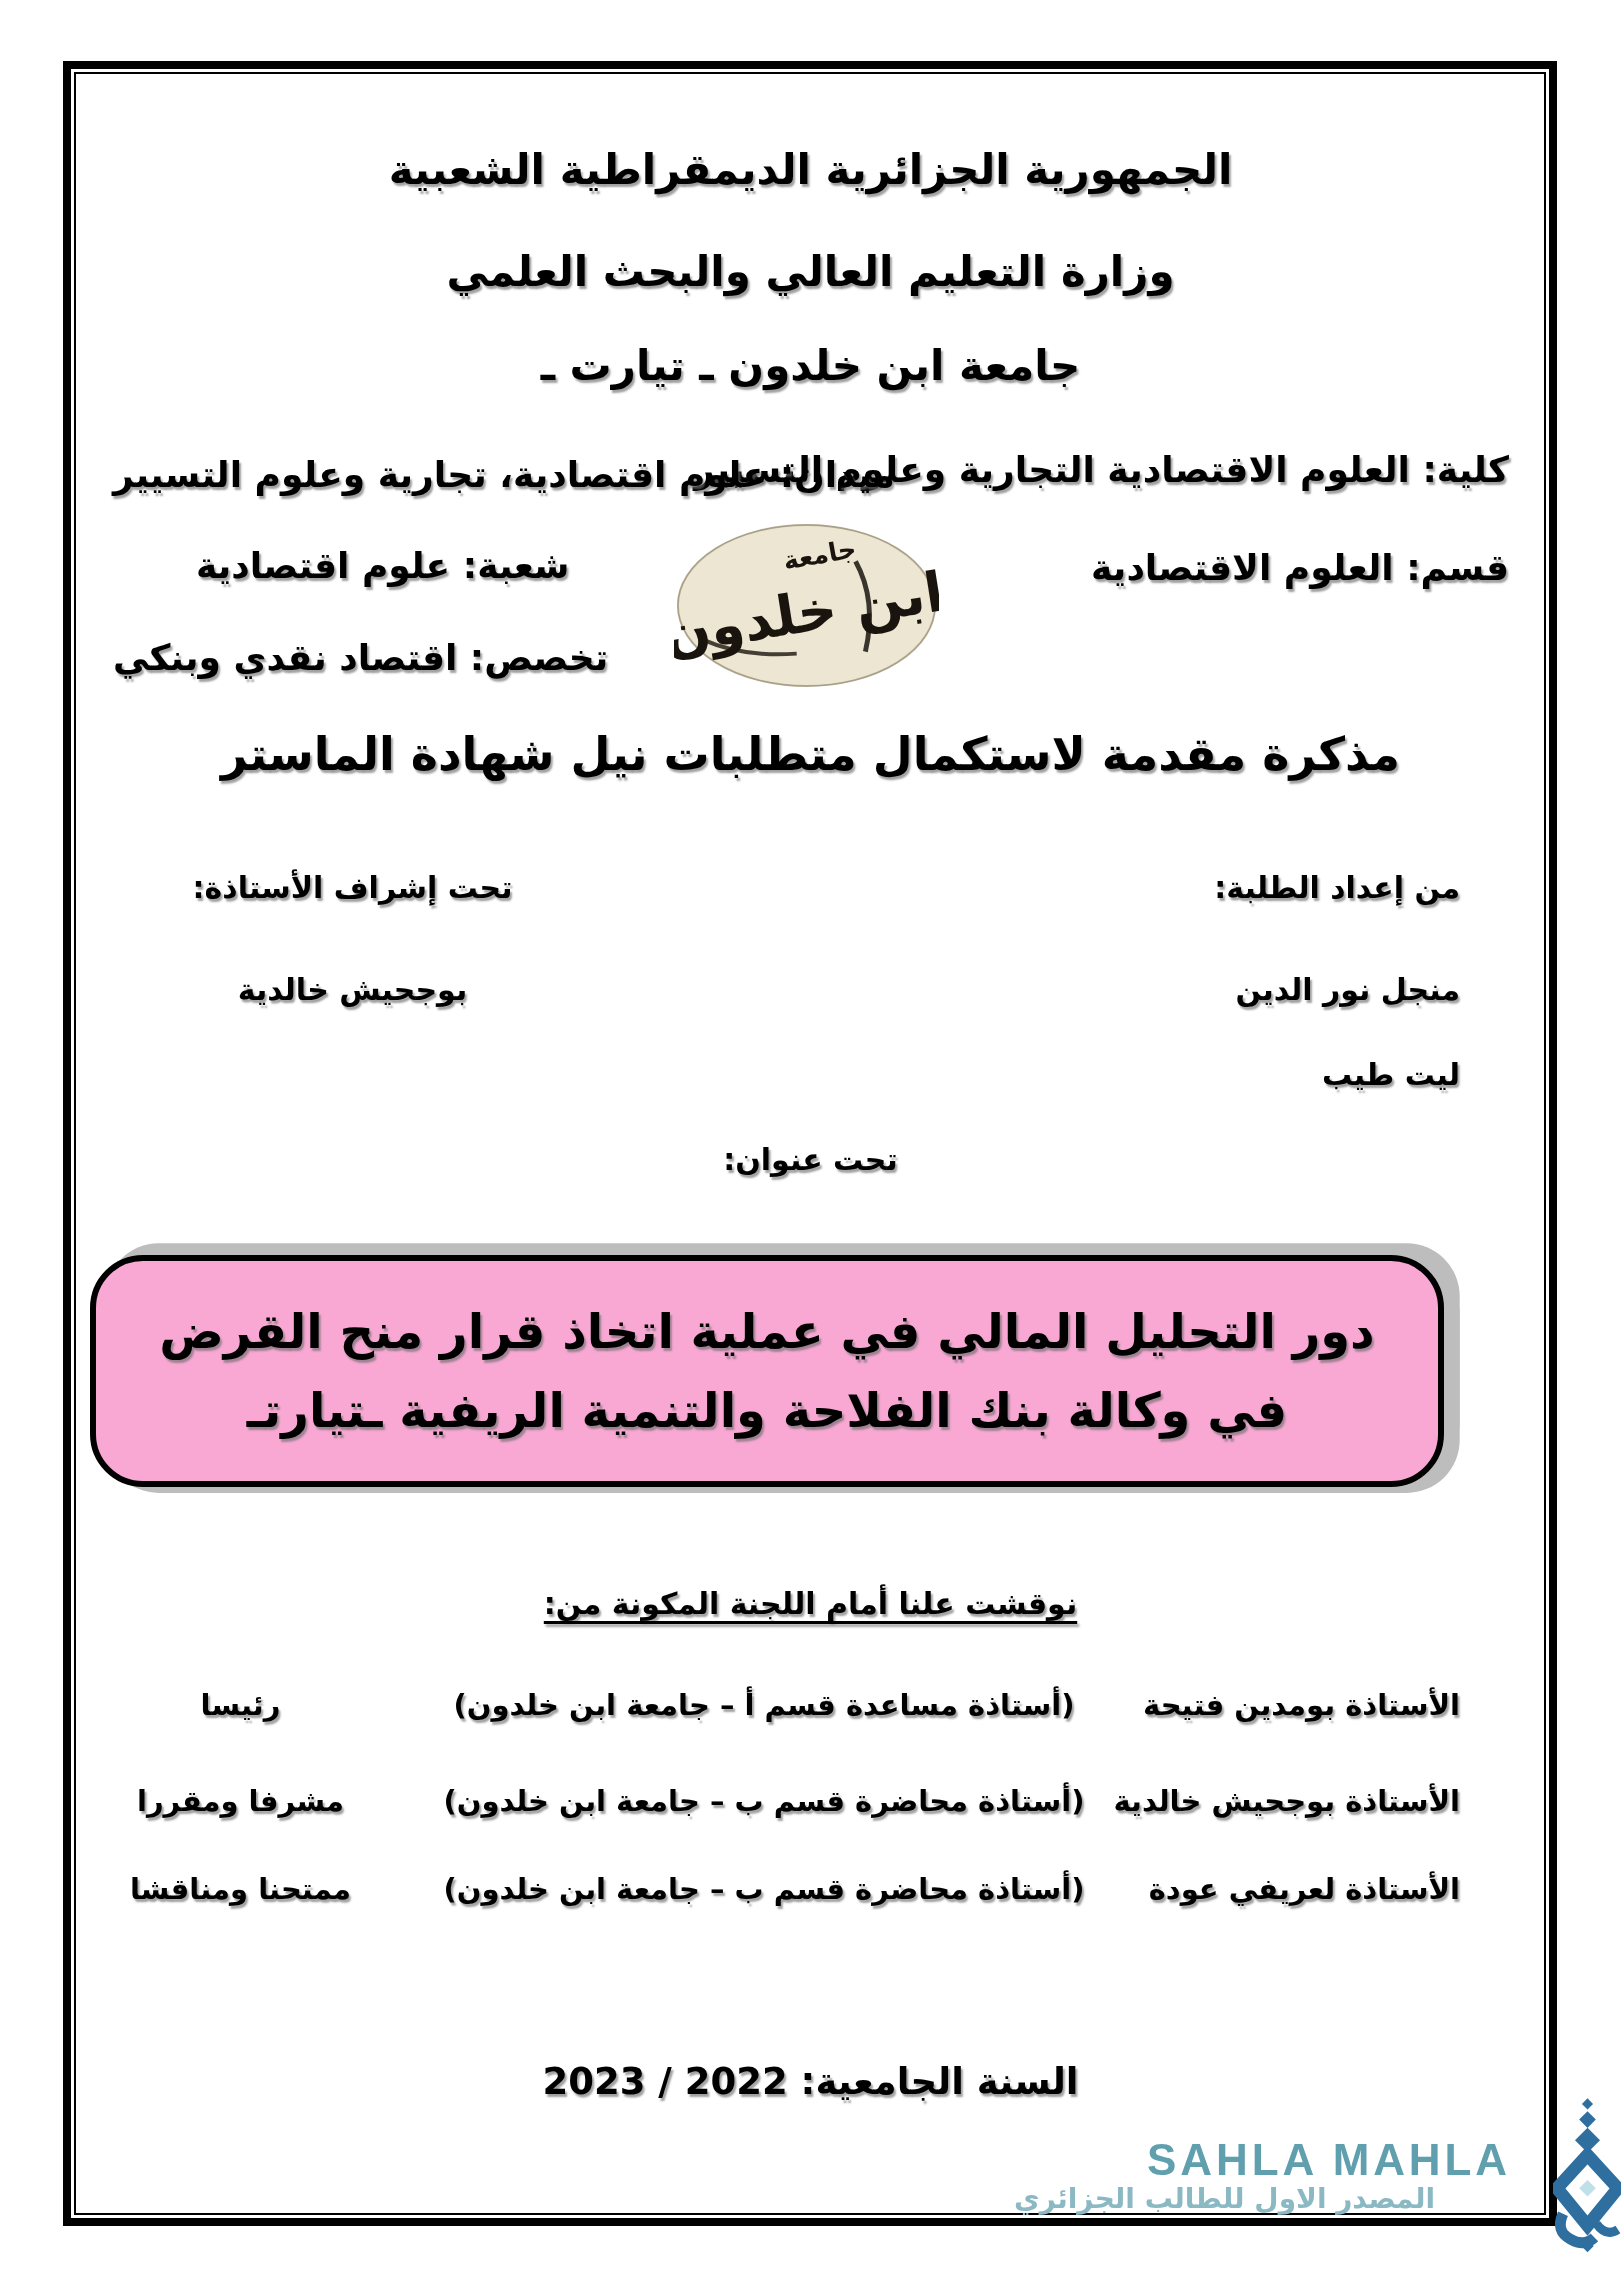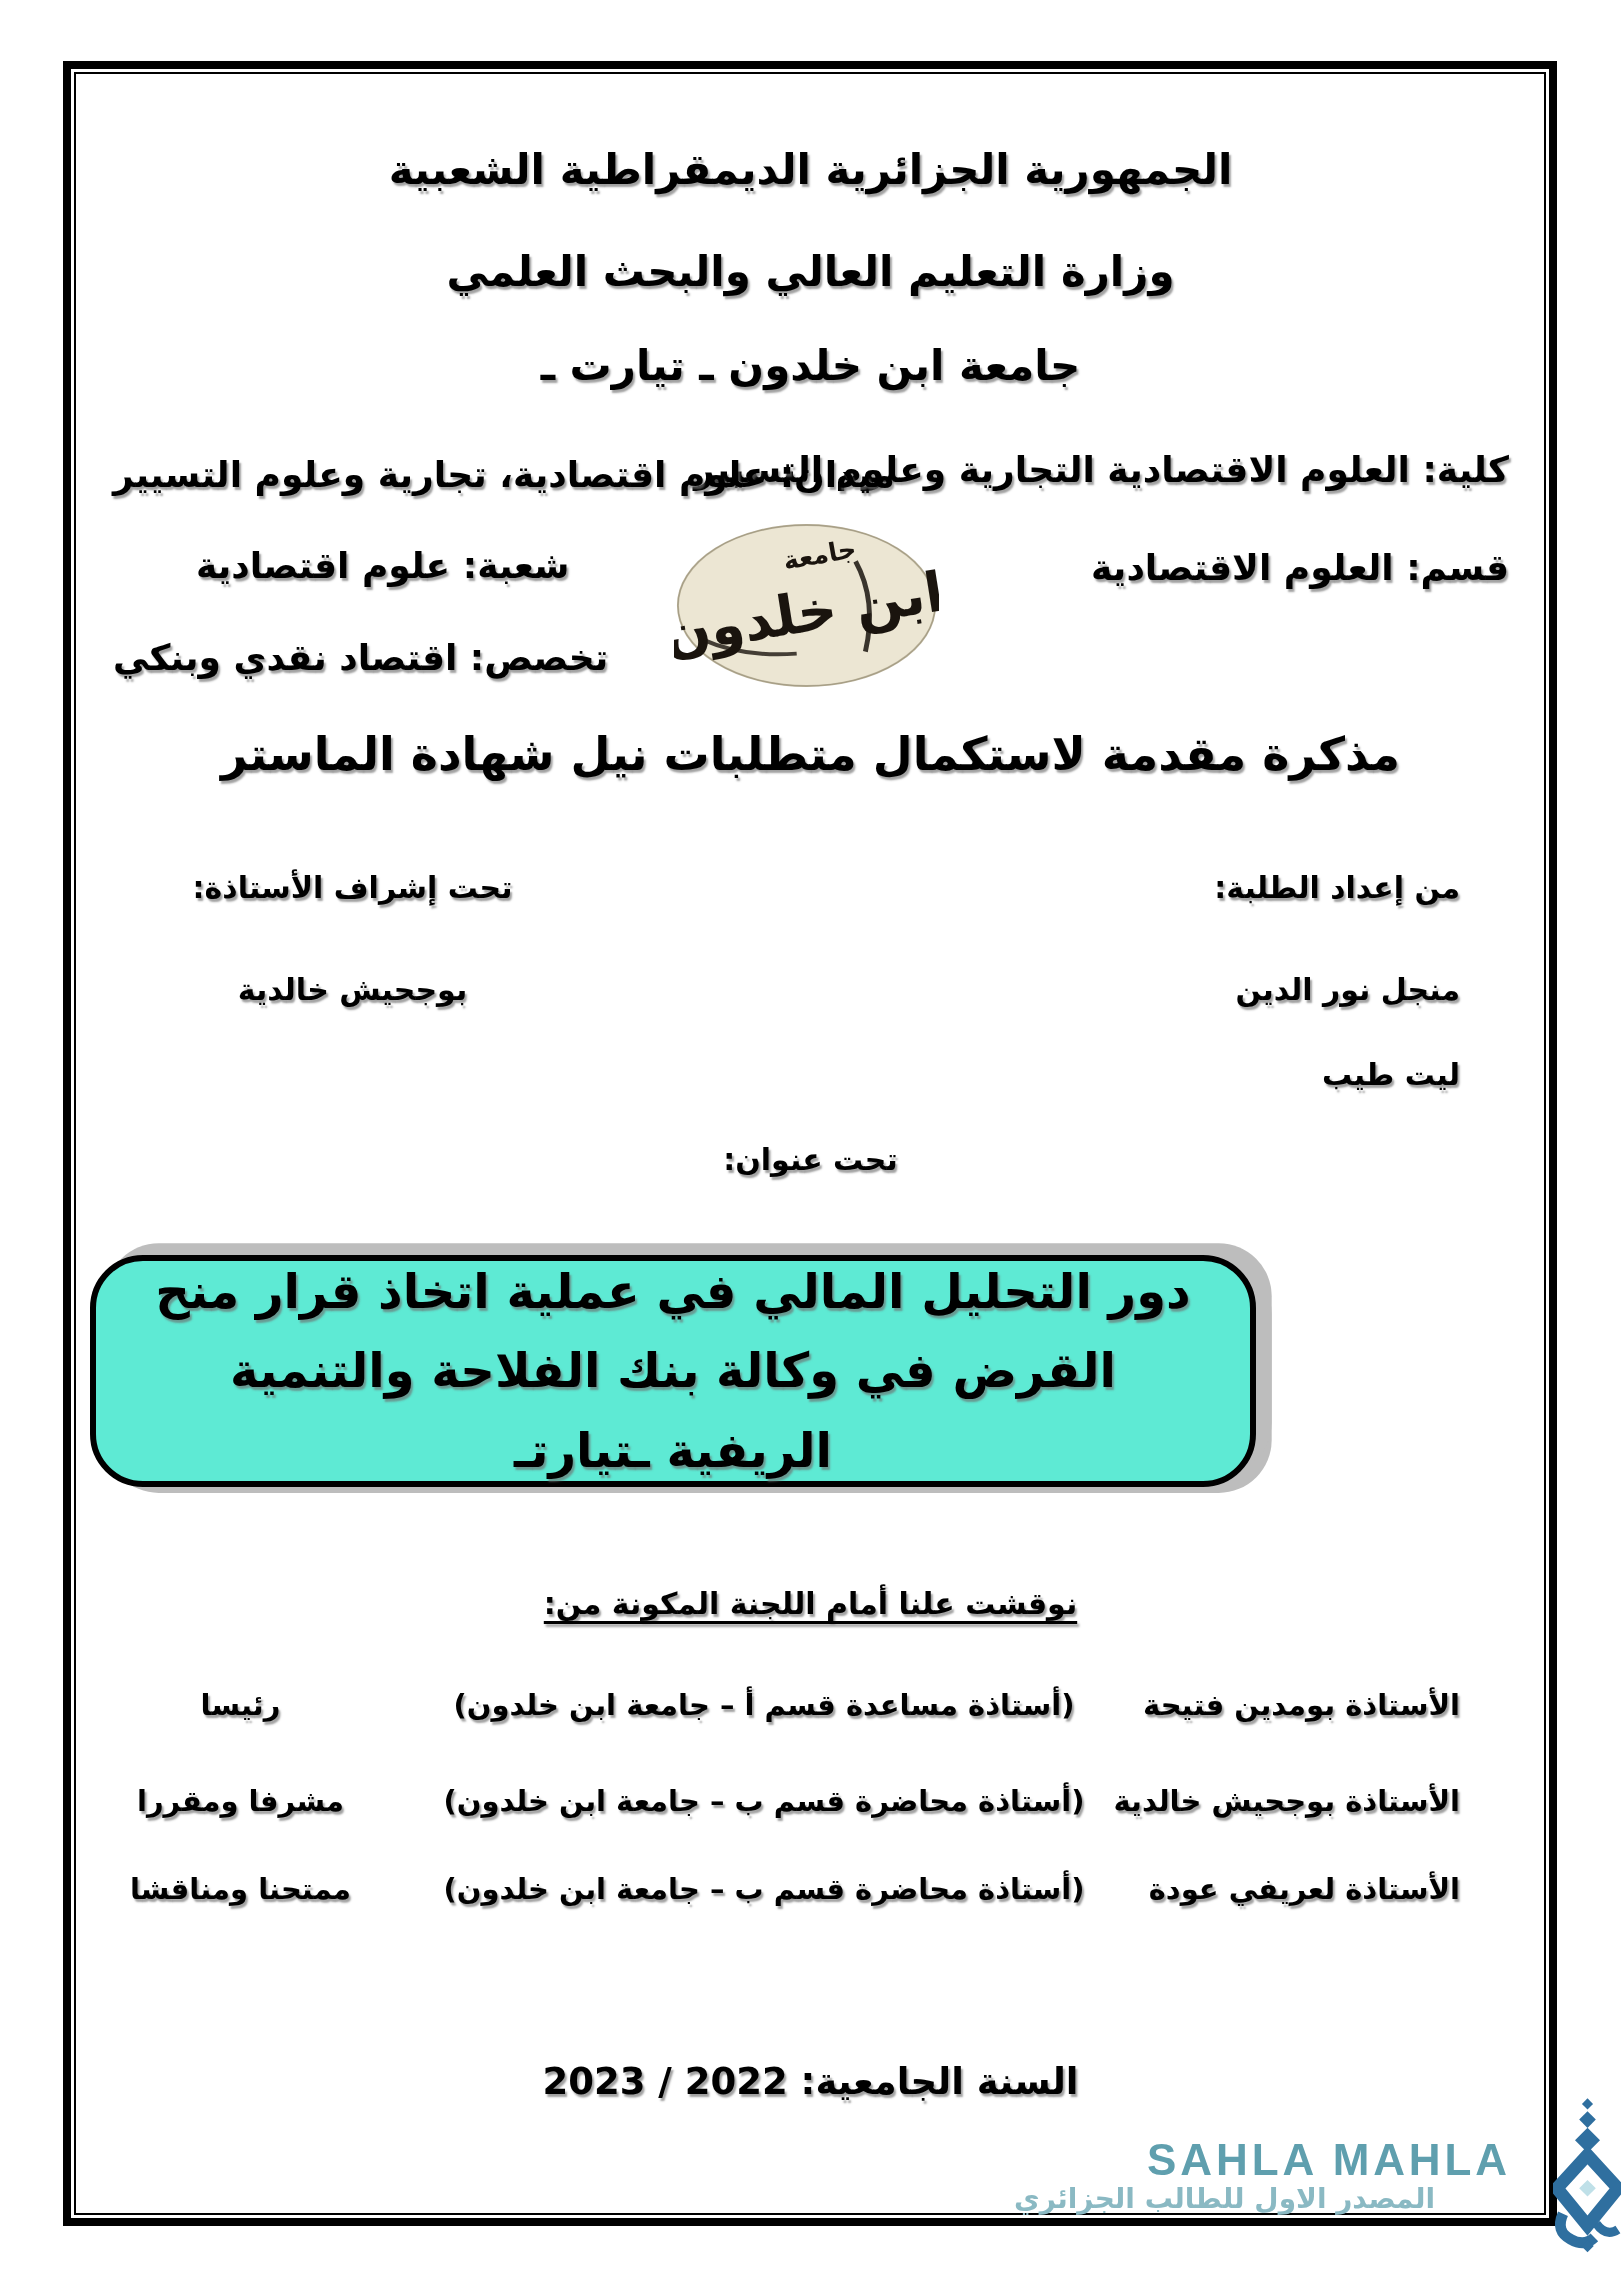--- a/index.html
+++ b/index.html
@@ -13,22 +13,22 @@
   .center{left:0;width:1621px;text-align:center;}
   .sh{text-shadow:2px 2.9px 2px rgba(110,110,110,.65);}
   .h-line{font-size:42px;}
   .aff{font-size:36px;}
   .lbl{font-size:30px;}
   .thesis{font-size:46px;}
   .year{font-size:37px;}
   .underline{text-decoration:underline;text-underline-offset:6.9px;text-decoration-thickness:2.5px;}
   .supcol{left:191px;width:323px;text-align:center;}
   
-  .title-box{position:absolute;left:90px;top:1255px;width:1166px;height:232px;
-             box-sizing:border-box;border:6.9px solid #000;border-radius:53px;background:#5eead4;
+  .title-box{position:absolute;left:90px;top:1255px;width:1354px;height:232px;
+             box-sizing:border-box;border:6.9px solid #000;border-radius:53px;background:#f9a8d4;
              box-shadow:15.7px -11.8px 0 #bdbdbd, 15.7px 5.9px 0 #bdbdbd;
              display:flex;align-items:center;justify-content:center;}
   .title-box-text{font-weight:bold;font-size:48px;line-height:1.65;text-align:center;
                   padding:0 47px;white-space:normal;text-shadow:2px 2.9px 2px rgba(110,110,110,.65);}
   
   .mem-name{right:161px;text-align:right;font-size:29px;}
   .mem-grade{left:421px;width:686px;text-align:center;font-size:29px;}
   .mem-role{left:108px;width:265px;text-align:center;font-size:29px;}
   
   .uni-logo{position:absolute;left:674px;top:522px;width:265px;height:167px;}

